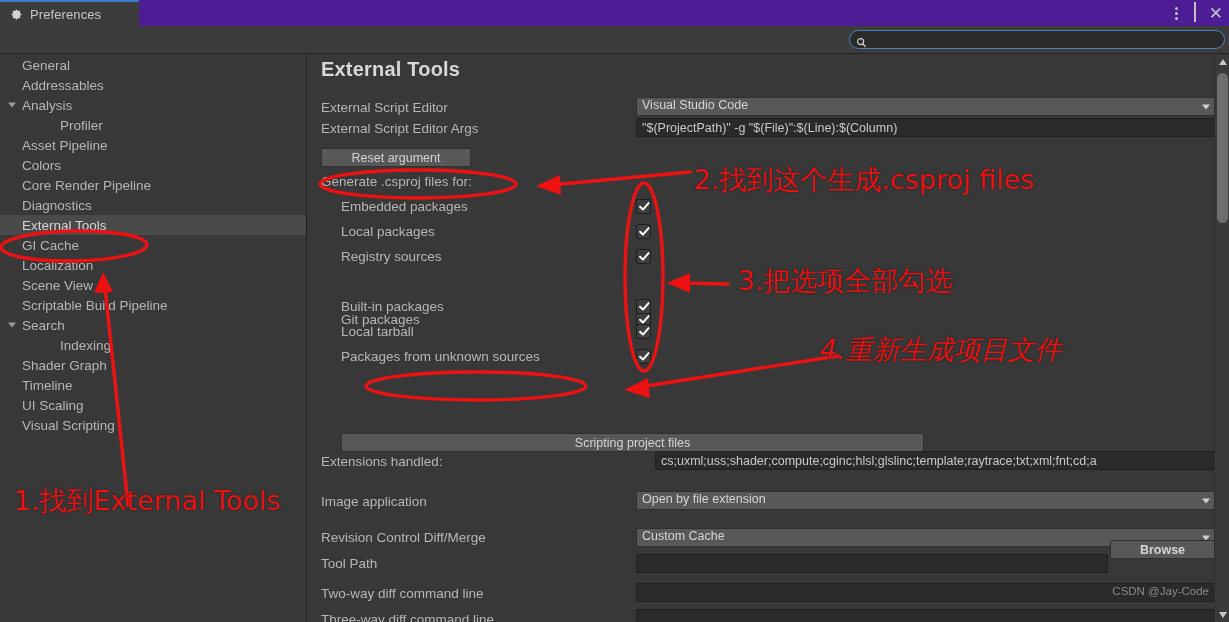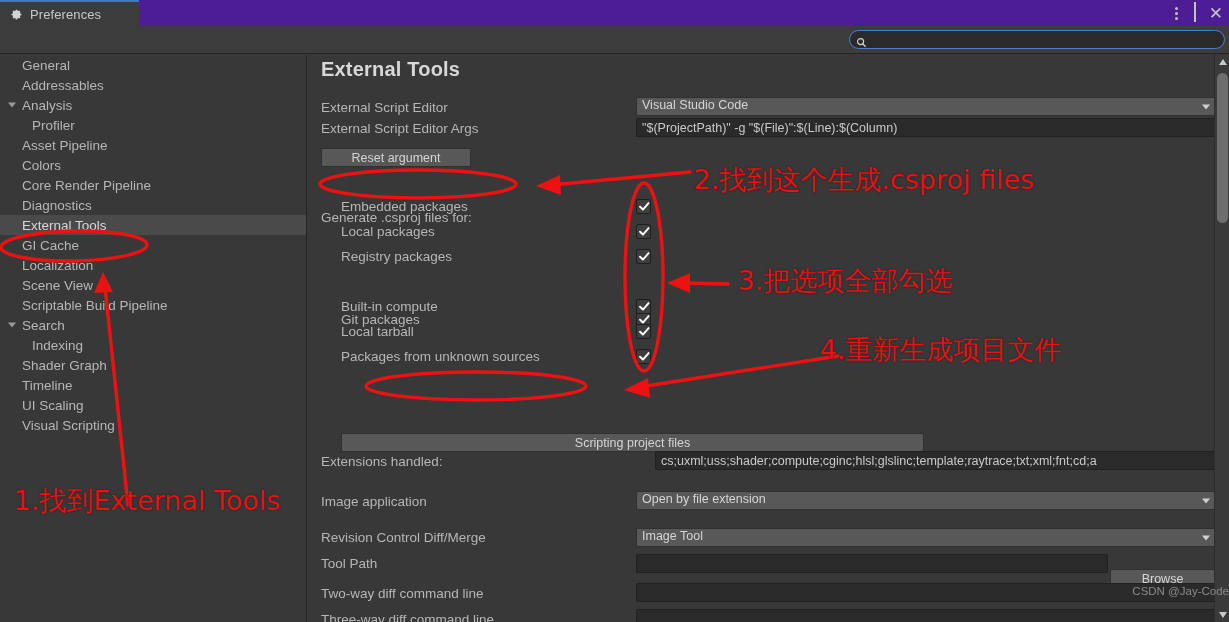--- a/index.html
+++ b/index.html
@@ -42,21 +42,21 @@
 
   
   .sidebar {
     position:absolute; left:0; top:55px; width:307px; height:567px;
     background:#383838; border-right:1px solid #232323; overflow:hidden;
   }
   .side-item {
     height:20px; display:flex; align-items:center; font-size:13.5px; color:#b6b6b6;
     padding-left:22px; position:relative; white-space:nowrap;
   }
-  .side-item.child { padding-left:32px; }
+  .side-item.child { padding-left:60px; }
   .side-item.selected { background:#4a4a4a; color:#d6d6d6; }
   .side-item .tri {
     position:absolute; left:8px; top:50%; transform:translateY(-50%);
     width:0; height:0; border-left:4.5px solid transparent; border-right:4.5px solid transparent;
     border-top:5.5px solid #9a9a9a;
   }
 
   
   .main { position:absolute; left:308px; top:55px; width:921px; height:567px; background:#383838; overflow:hidden; }
   .page-title { position:absolute; left:13px; top:3px; font-size:20px; font-weight:bold; color:#d8d8d8; letter-spacing:.2px; }
@@ -97,21 +97,21 @@
   .tri-dn { width:0;height:0;border-left:4.5px solid transparent;border-right:4.5px solid transparent;border-top:6px solid #c8c8c8; }
   .thumb { position:absolute; left:2px; top:18px; width:11px; height:150px; background:#6e6e6e; border-radius:6px; }
 
   
   .anno {
     position:absolute; color:#ee1111; font-size:27px; white-space:nowrap;
     font-family:"DejaVu Sans","Liberation Sans",sans-serif;
     text-shadow: 0 0 1px #2a2a2a, 0 0 2px rgba(30,30,30,.7);
   }
   .ov { position:absolute; left:0; top:0; width:1229px; height:622px; pointer-events:none; }
-  .wm { position:absolute; right:0; bottom:25px; color:#8a8a8a; font-size:11.5px; }
+  .wm { position:absolute; right:20px; bottom:25px; color:#8a8a8a; font-size:11.5px; }
 </style>
 </head>
 <body>
 
 <div id="root">
 
   <div class="titlebar">
     <div class="tab">
       <span class="gear">
         <svg width="13" height="13" viewBox="0 0 16 16">
@@ -220,21 +220,21 @@
       <span class="lbl">External Script Editor Args</span>
     </div>
     <div class="fld" style="left:328px; top:63px; width:581px;">
       <span>"$(ProjectPath)" -g "$(File)":$(Line):$(Column)</span>
     </div>
 
     <div class="btn" style="left:13px; top:93px; width:150px;">
       <span>Reset argument</span>
     </div>
 
-    <div class="row" style="top:118px;margin-top:36px;">
+    <div class="row" style="top:118px;">
       <span class="lbl">Generate .csproj files for:</span>
     </div>
 
     <div id="csproj-rows">
         <div class="row" style="top: 143px;">
           <span class="lbl indent">Embedded packages</span>
           <span class="cb" style="left: 328px; top: 1px;">
             <svg width="13" height="13" viewBox="0 0 14 14">
               <path d="M2.2 7.2 L5.3 10.3 L11.4 3.4" fill="none" stroke="#ffffff" stroke-width="2.1" stroke-linecap="round" stroke-linejoin="round"></path>
             </svg>
@@ -242,37 +242,37 @@
         </div>
         <div class="row" style="top: 168px;">
           <span class="lbl indent">Local packages</span>
           <span class="cb" style="left: 328px; top: 1px;">
             <svg width="13" height="13" viewBox="0 0 14 14">
               <path d="M2.2 7.2 L5.3 10.3 L11.4 3.4" fill="none" stroke="#ffffff" stroke-width="2.1" stroke-linecap="round" stroke-linejoin="round"></path>
             </svg>
           </span>
         </div>
         <div class="row" style="top: 193px;">
-          <span class="lbl indent">Registry packages</span>
+          <span class="lbl indent">Registry sources</span>
           <span class="cb" style="left: 328px; top: 1px;">
             <svg width="13" height="13" viewBox="0 0 14 14">
               <path d="M2.2 7.2 L5.3 10.3 L11.4 3.4" fill="none" stroke="#ffffff" stroke-width="2.1" stroke-linecap="round" stroke-linejoin="round"></path>
             </svg>
           </span>
         </div>
         <div class="row" style="top: 218px; margin-top: 38px;">
           <span class="lbl indent">Git packages</span>
           <span class="cb" style="left: 328px; top: 1px;">
             <svg width="13" height="13" viewBox="0 0 14 14">
               <path d="M2.2 7.2 L5.3 10.3 L11.4 3.4" fill="none" stroke="#ffffff" stroke-width="2.1" stroke-linecap="round" stroke-linejoin="round"></path>
             </svg>
           </span>
         </div>
         <div class="row" style="top: 243px;">
-          <span class="lbl indent">Built-in compute</span>
+          <span class="lbl indent">Built-in packages</span>
           <span class="cb" style="left: 328px; top: 1px;">
             <svg width="13" height="13" viewBox="0 0 14 14">
               <path d="M2.2 7.2 L5.3 10.3 L11.4 3.4" fill="none" stroke="#ffffff" stroke-width="2.1" stroke-linecap="round" stroke-linejoin="round"></path>
             </svg>
           </span>
         </div>
         <div class="row" style="top: 268px;">
           <span class="lbl indent">Local tarball</span>
           <span class="cb" style="left: 328px; top: 1px;">
             <svg width="13" height="13" viewBox="0 0 14 14">
@@ -307,31 +307,31 @@
     </div>
     <div class="popup" style="left:328px; top:436px; width:581px;">
       <span>Open by file extension</span>
       <span class="arrow"></span>
     </div>
 
     <div class="row" style="top:474px;">
       <span class="lbl">Revision Control Diff/Merge</span>
     </div>
     <div class="popup" style="left:328px; top:473px; width:581px;">
-      <span>Image Tool</span>
+      <span>Custom Cache</span>
       <span class="arrow"></span>
     </div>
 
     <div class="row" style="top:500px;">
       <span class="lbl">Tool Path</span>
     </div>
     <div class="fld" style="left:328px; top:499px; width:472px;">
       <span></span>
     </div>
-    <div class="btn" style="left:802px; top:514px; width:105px;">
+    <div class="btn" style="left:802px; top:485px; width:105px;font-weight:bold;">
       <span>Browse</span>
     </div>
 
     <div class="row" style="top:530px;">
       <span class="lbl">Two-way diff command line</span>
     </div>
     <div class="fld" style="left:328px; top:528px; width:581px;">
       <span></span>
     </div>
 
@@ -376,17 +376,17 @@
 
       <path d="M838 356 L640 387"></path>
       <polygon points="624,390 648,378 650,398" fill="#ee1111" stroke="none"></polygon>
     </g>
   </svg>
 
   <div id="anno-layer">
       <div class="anno" style="left: 14px; top: 483px; color: rgb(238, 17, 17);">1.找到External Tools</div>
       <div class="anno" style="left: 694px; top: 162px; color: rgb(238, 17, 17);">2.找到这个生成.csproj files</div>
       <div class="anno" style="left: 738px; top: 263px; color: rgb(238, 17, 17);">3.把选项全部勾选</div>
-      <div class="anno" style="left: 820px; top: 332px; color: rgb(238, 17, 17);">4.重新生成项目文件</div>
+      <div class="anno" style="left: 820px; top: 332px; color: rgb(238, 17, 17); font-style: italic;">4.重新生成项目文件</div>
     </div>
 
   <div class="wm">CSDN @Jay-Code</div>
 </div>
 
 </body></html>

